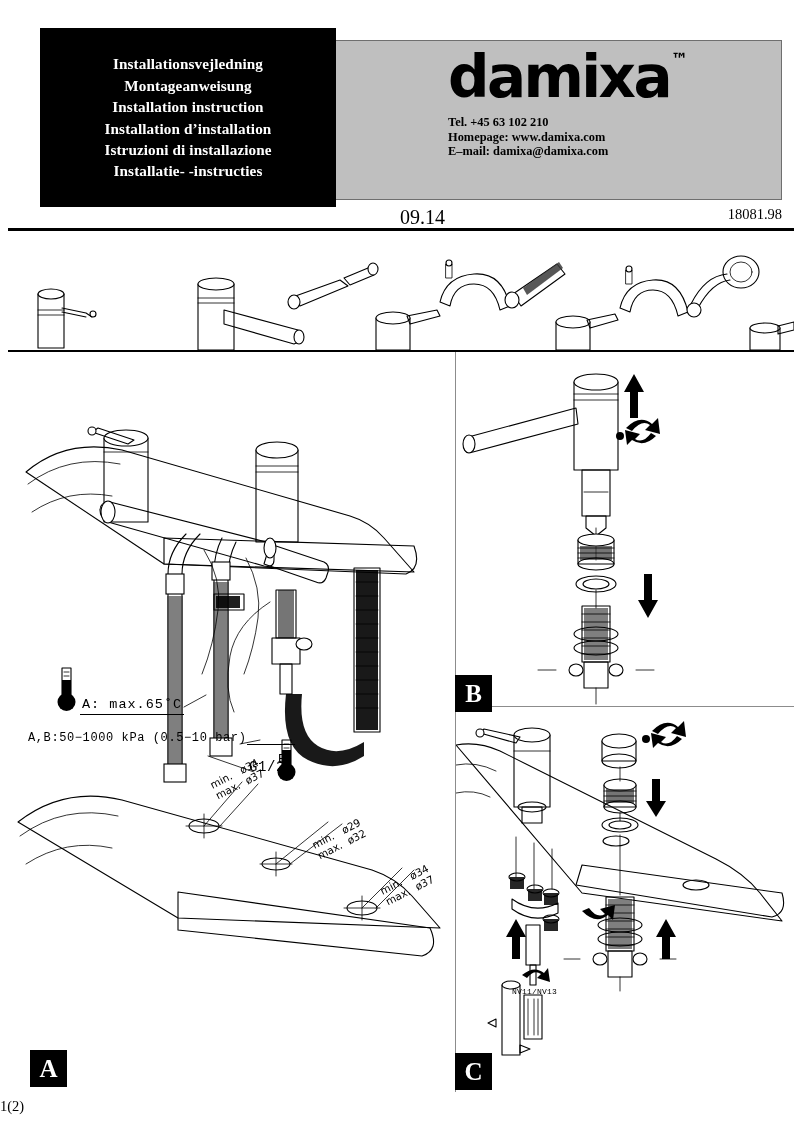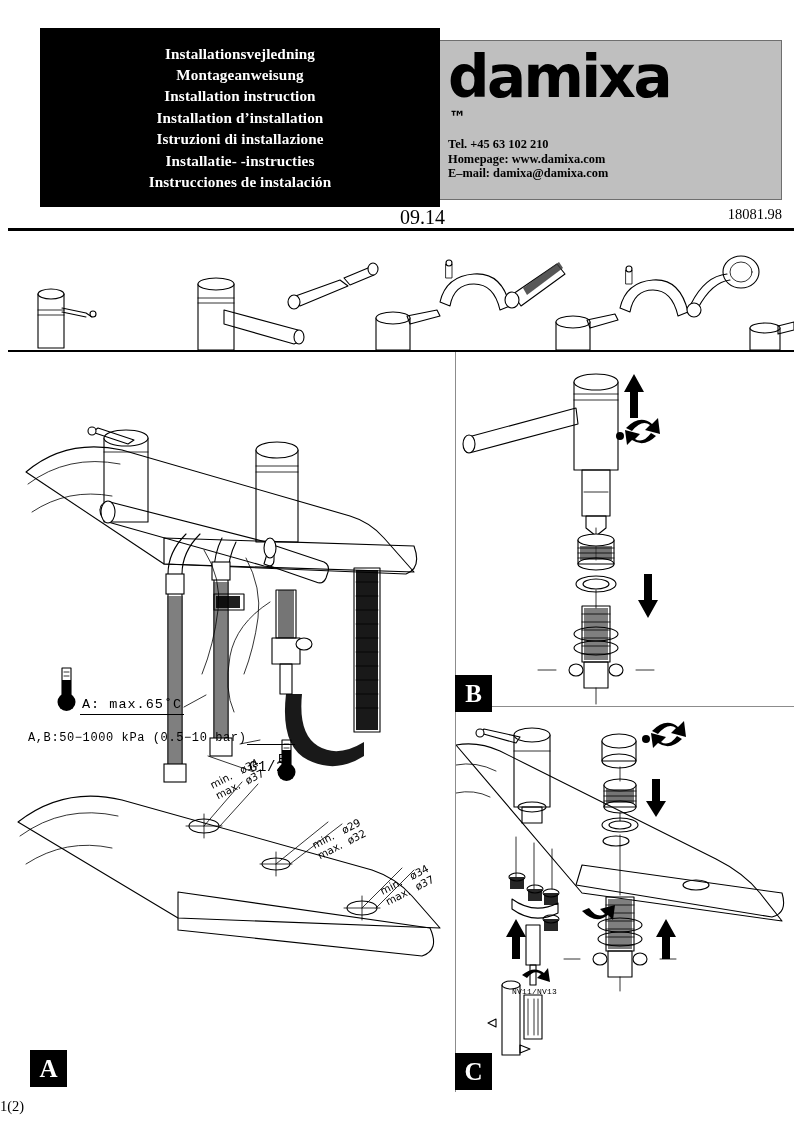--- a/index.html
+++ b/index.html
@@ -8,32 +8,32 @@
     font-family:"Liberation Serif", serif; color:#000;
   }
   .sheet{position:absolute;inset:0;}
 
   
   .hdr-grey{
     position:absolute;left:78px;top:40px;width:704px;height:160px;
     background:#bfbfbf;border:1px solid #6f6f6f;box-sizing:border-box;
   }
   .hdr-black{
-    position:absolute;left:40px;top:28px;width:400px;height:179px;
+    position:absolute;left:40px;top:28px;width:296px;height:179px;
     background:#000;color:#fff;box-sizing:border-box;
     display:flex;flex-direction:column;align-items:center;justify-content:center;
   }
   .hdr-black .ln{
     font-weight:bold;font-size:15.2px;line-height:21.4px;letter-spacing:.1px;white-space:nowrap;
   }
   .brand-wrap{position:absolute;left:448px;top:48px;width:330px;}
   .brand{
     font-family:"DejaVu Sans", sans-serif;font-weight:bold;
     font-size:58px;line-height:58px;letter-spacing:-2.6px;
-    display:flex;align-items:flex-start;flex-direction:column;
+    display:flex;align-items:flex-start;
   }
   .brand .tm{font-size:17px;line-height:22px;letter-spacing:0;margin-left:1px;}
   .addr{margin-top:9px;font-weight:bold;font-size:12.4px;line-height:14.6px;}
 
   .meta{position:absolute;left:40px;top:206px;width:742px;height:22px;}
   .meta .date{position:absolute;left:360px;top:0;font-size:20px;}
   .meta .docno{position:absolute;right:0;top:0;font-size:14.5px;}
   .rule-top{position:absolute;left:8px;top:228px;width:786px;height:2.5px;background:#000;}
 
   
@@ -92,21 +92,20 @@
 
   <div class="hdr-grey"></div>
 
   <div class="hdr-black">
     <div class="ln">Installationsvejledning</div>
     <div class="ln">Montageanweisung</div>
     <div class="ln">Installation instruction</div>
     <div class="ln">Installation d’installation</div>
     <div class="ln">Istruzioni di installazione</div>
     <div class="ln">Installatie- -instructies</div>
-    <div class="ln">Instrucciones de instalación</div>
   </div>
 
   <div class="brand-wrap">
     <div class="brand">
       <span>damixa</span>
       <span class="tm">™</span>
     </div>
     <div class="addr">
       <div>Tel. +45 63 102 210</div>
       <div>Homepage: www.damixa.com</div>

